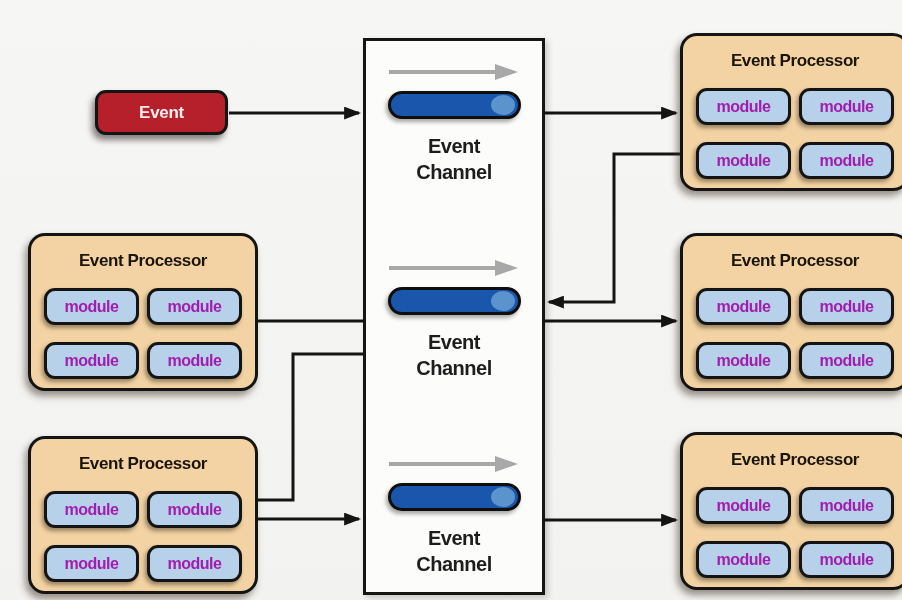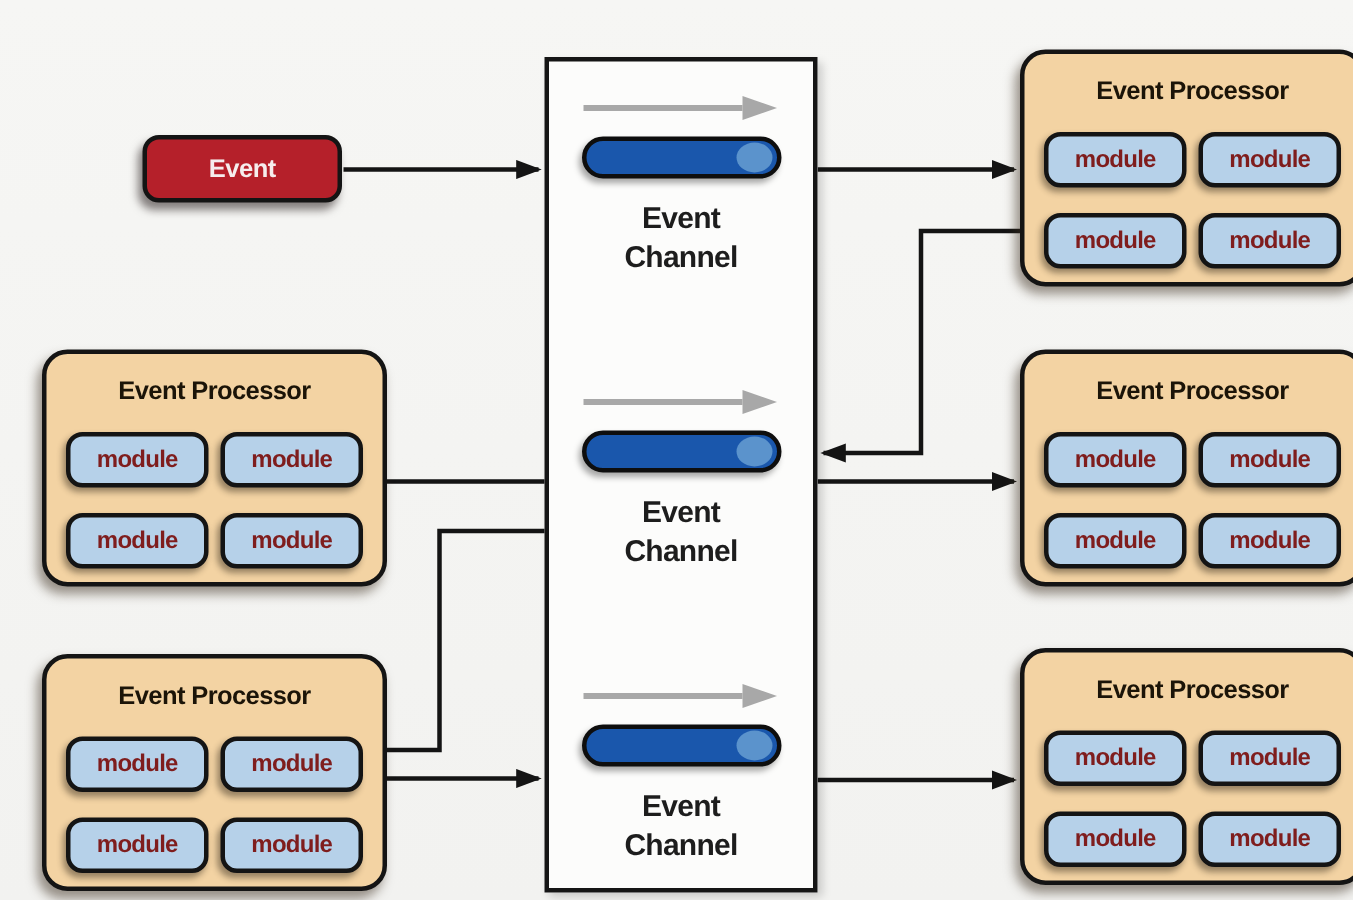--- a/index.html
+++ b/index.html
@@ -66,21 +66,21 @@
     margin-top:12px;text-align:center;line-height:26px;
     font-size:17px;font-weight:bold;letter-spacing:-0.4px;color:#1b1408;
   }
   .module-grid{
     margin-top:14px;padding:0 13px;
     display:grid;grid-template-columns:1fr 1fr;column-gap:8px;row-gap:17px;
   }
   .module{
     height:37px;background:#b6d1e9;border:3px solid #141414;border-radius:11px;
     display:flex;align-items:center;justify-content:center;
-    font-size:16px;font-weight:bold;letter-spacing:-0.5px;color:#7f1d1d;
+    font-size:16px;font-weight:bold;letter-spacing:-0.5px;color:#a21caf;
     box-shadow:-2px 3px 4px rgba(40,30,20,0.45);
   }
 </style>
 </head>
 <body>
 
 <div id="canvas">
 
   <svg id="connectors" width="902" height="600" viewBox="0 0 902 600">
     <defs>

